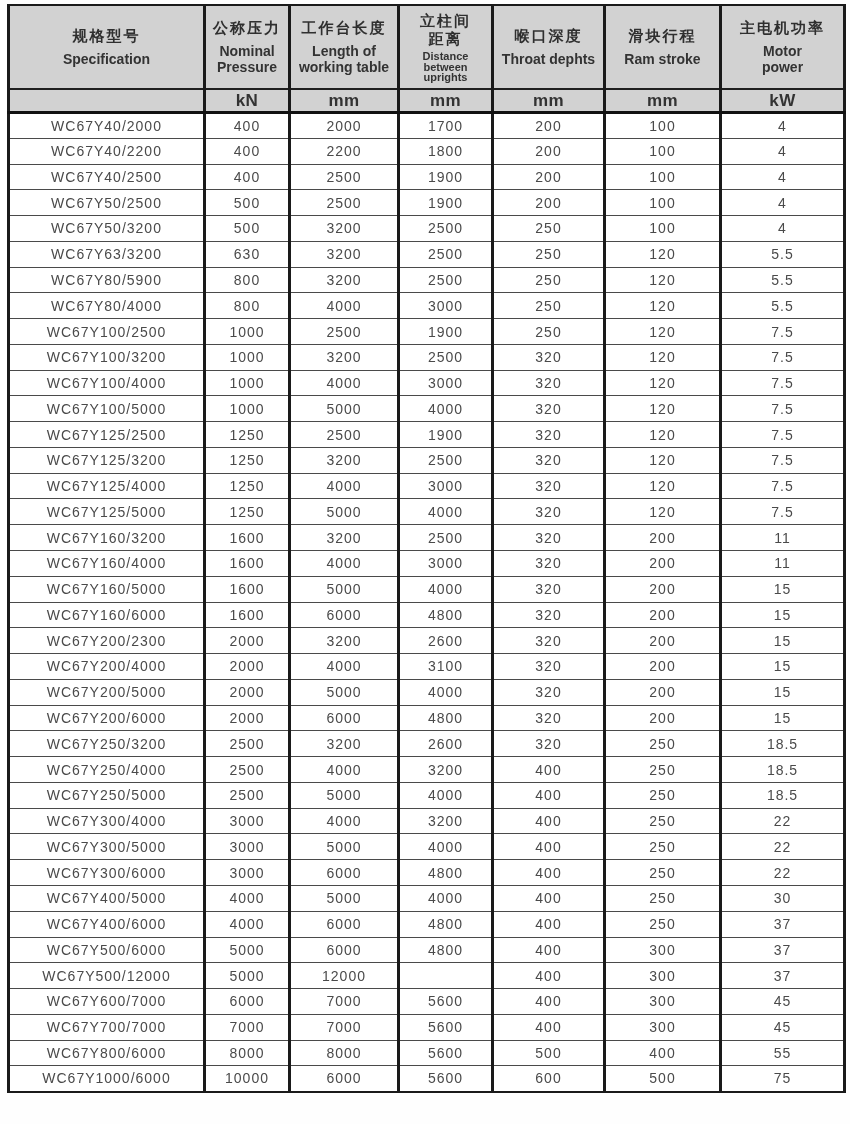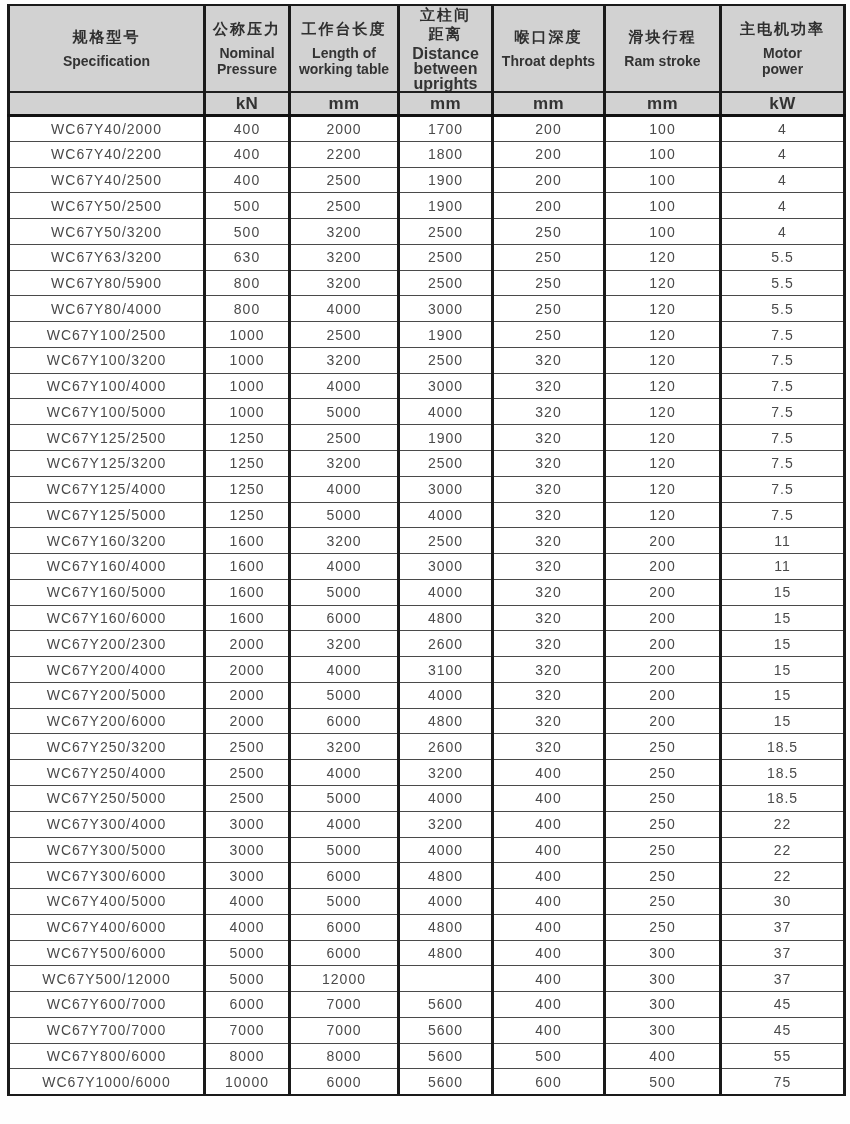--- a/index.html
+++ b/index.html
@@ -62,21 +62,21 @@
   }
   .en {
     font-size: 14px;
     font-weight: bold;
     color: #333333;
     line-height: 1.15;
     margin-top: 6px;
     white-space: pre-line;
   }
   .en.small {
-    font-size: 16px;
+    font-size: 11px;
     line-height: 0.95;
     margin-top: 2px;
     letter-spacing: 0;
   }
   th .hwrap {
     display: flex;
     flex-direction: column;
     align-items: center;
     justify-content: center;
     height: 100%;

